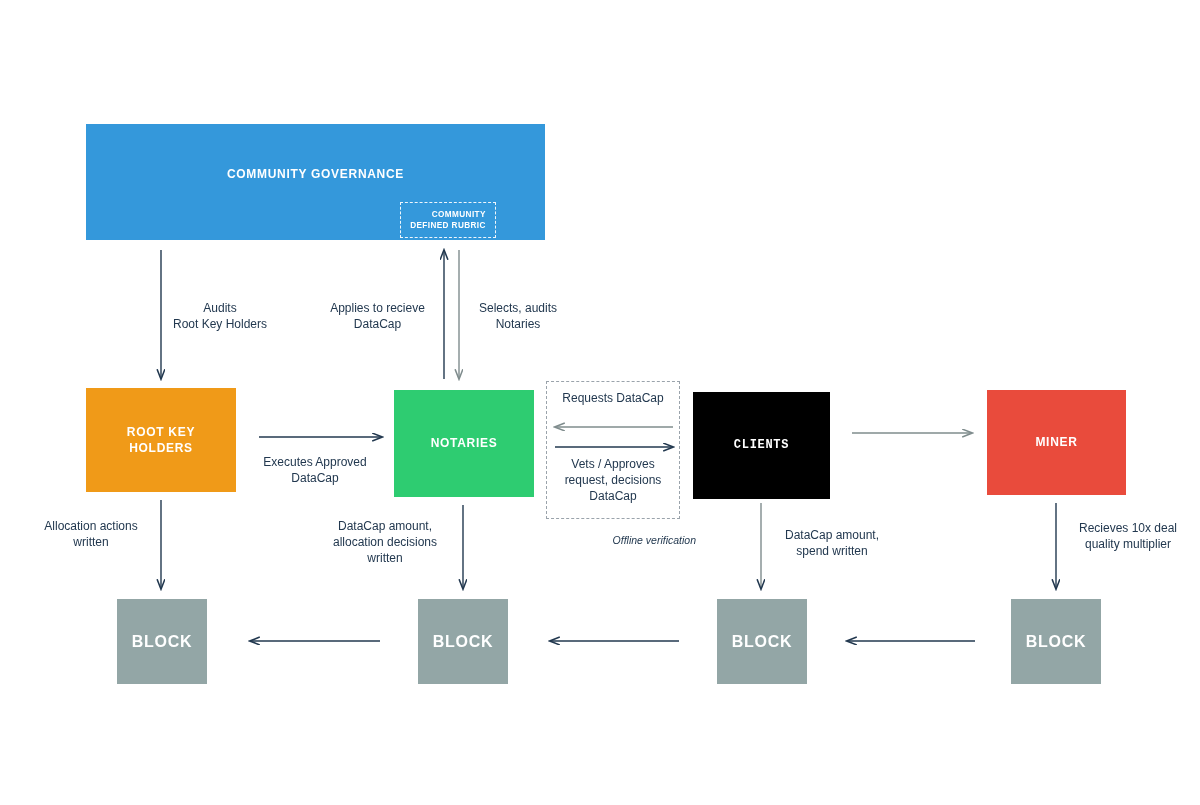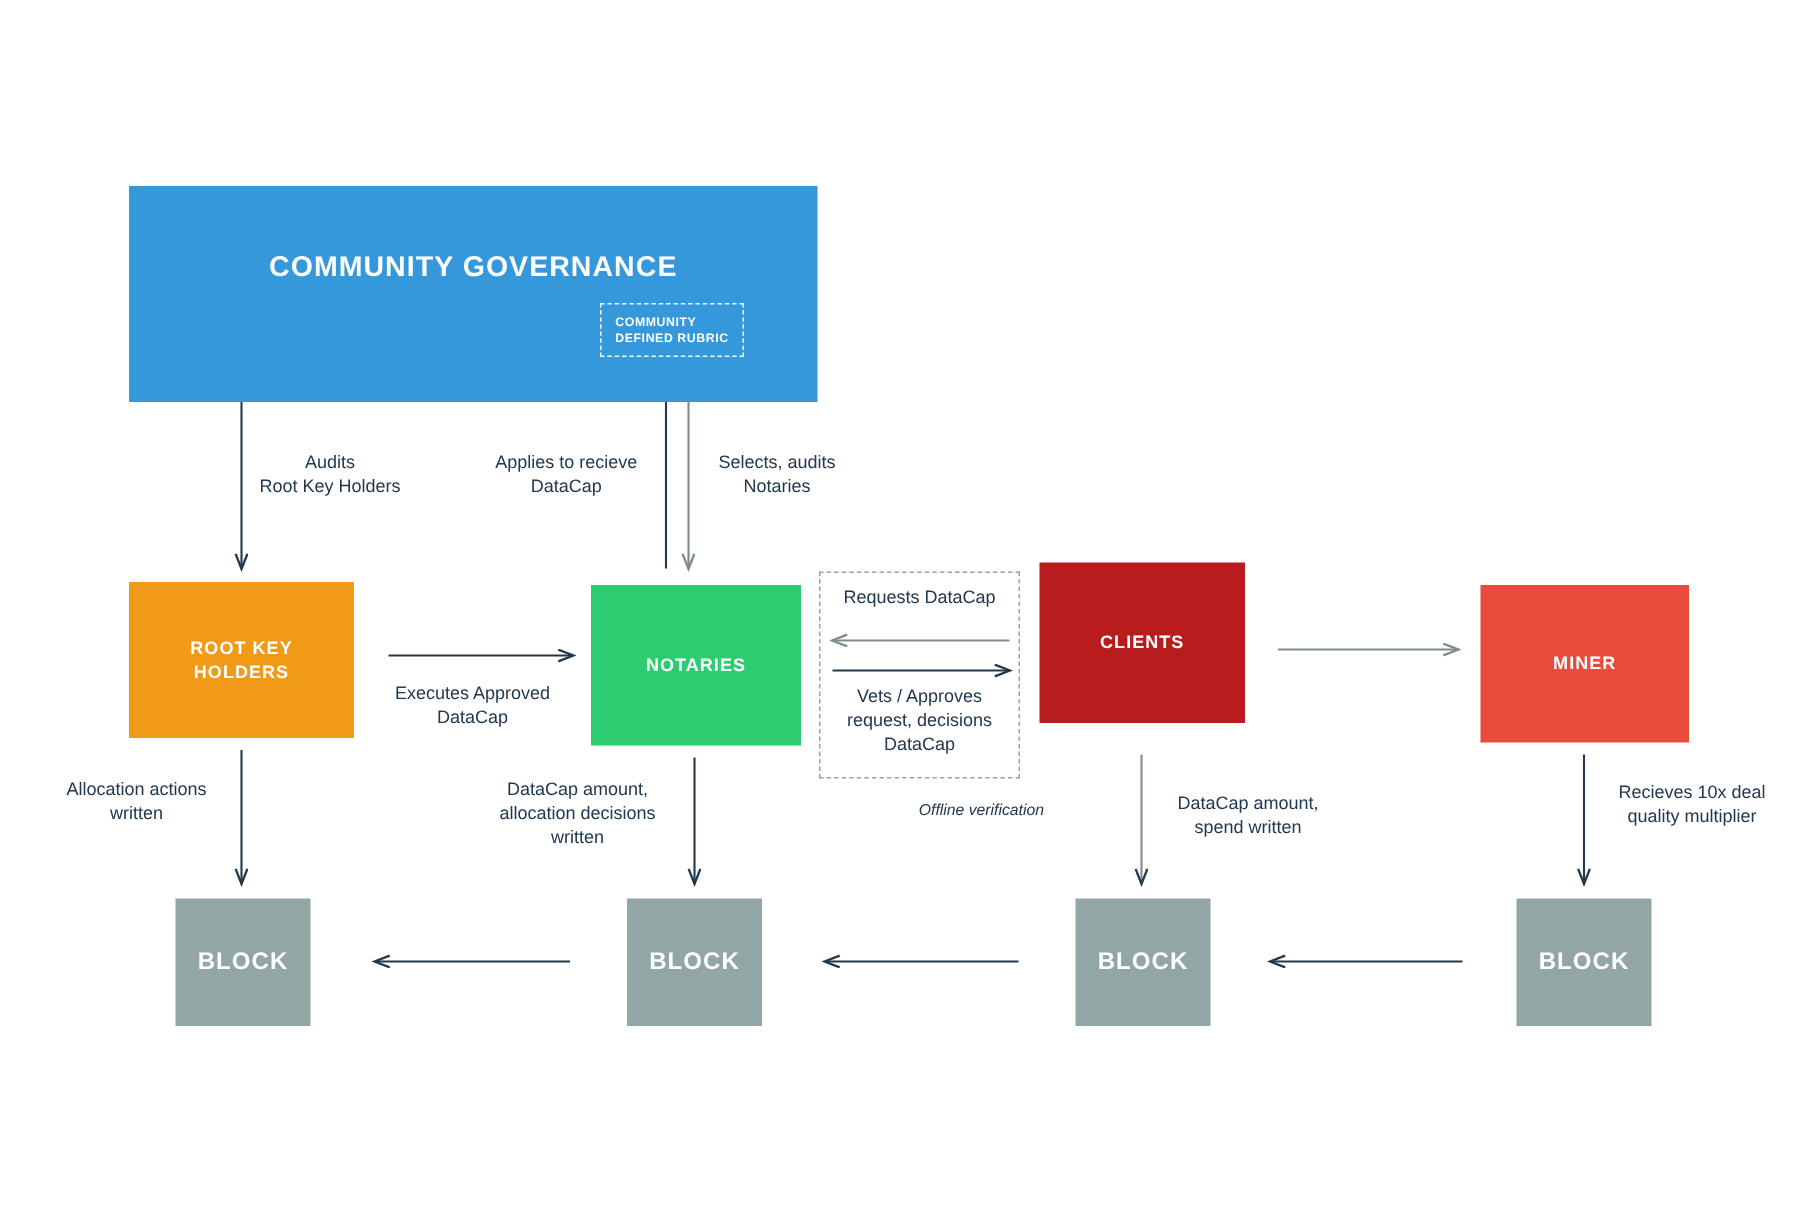--- a/index.html
+++ b/index.html
@@ -17,47 +17,47 @@
     text-align: center;
     color: #ffffff;
     font-weight: bold;
     letter-spacing: 0.7px;
     line-height: 1.35;
   }
   .node-label { display: block; }
 
   
   #node-governance {
-    left: 86px; top: 124px; width: 459px; height: 144px;
+    left: 86px; top: 124px; width: 459px; height: 116px;
     background: #3498db;
-    font-size: 19px;
+    font-size: 12px;
     align-items: flex-start;
     justify-content: center;
     padding-top: 42px;
     text-align: right;
   }
   #node-rubric {
     position: absolute;
     left: 400px; top: 202px; width: 96px; height: 36px;
     border: 1px dashed rgba(255,255,255,0.92);
     display: flex; align-items: center; justify-content: center;
     color: #ffffff; font-size: 8.2px; font-weight: bold;
-    letter-spacing: 0.4px; line-height: 1.35; text-align: left;
+    letter-spacing: 0.4px; line-height: 1.35; text-align: right;
   }
   #node-rootkey {
     left: 86px; top: 388px; width: 150px; height: 104px;
     background: #f09a18; font-size: 12px;
   }
   #node-notaries {
     left: 394px; top: 390px; width: 140px; height: 107px;
     background: #2ecc71; font-size: 12px;
   }
   #node-clients {
-    left: 693px; top: 375px; width: 137px; height: 107px;
-    background: #b91c1c; font-size: 12px;
+    left: 693px; top: 392px; width: 137px; height: 107px;
+    background: #000000; font-size: 12px; font-family: Liberation Mono, monospace;
   }
   #node-miner {
     left: 987px; top: 390px; width: 139px; height: 105px;
     background: #e94b3c; font-size: 12px;
   }
 
   .block-node {
     width: 90px; height: 85px;
     background: #93a6a6;
     font-size: 16px; letter-spacing: 0.7px;

